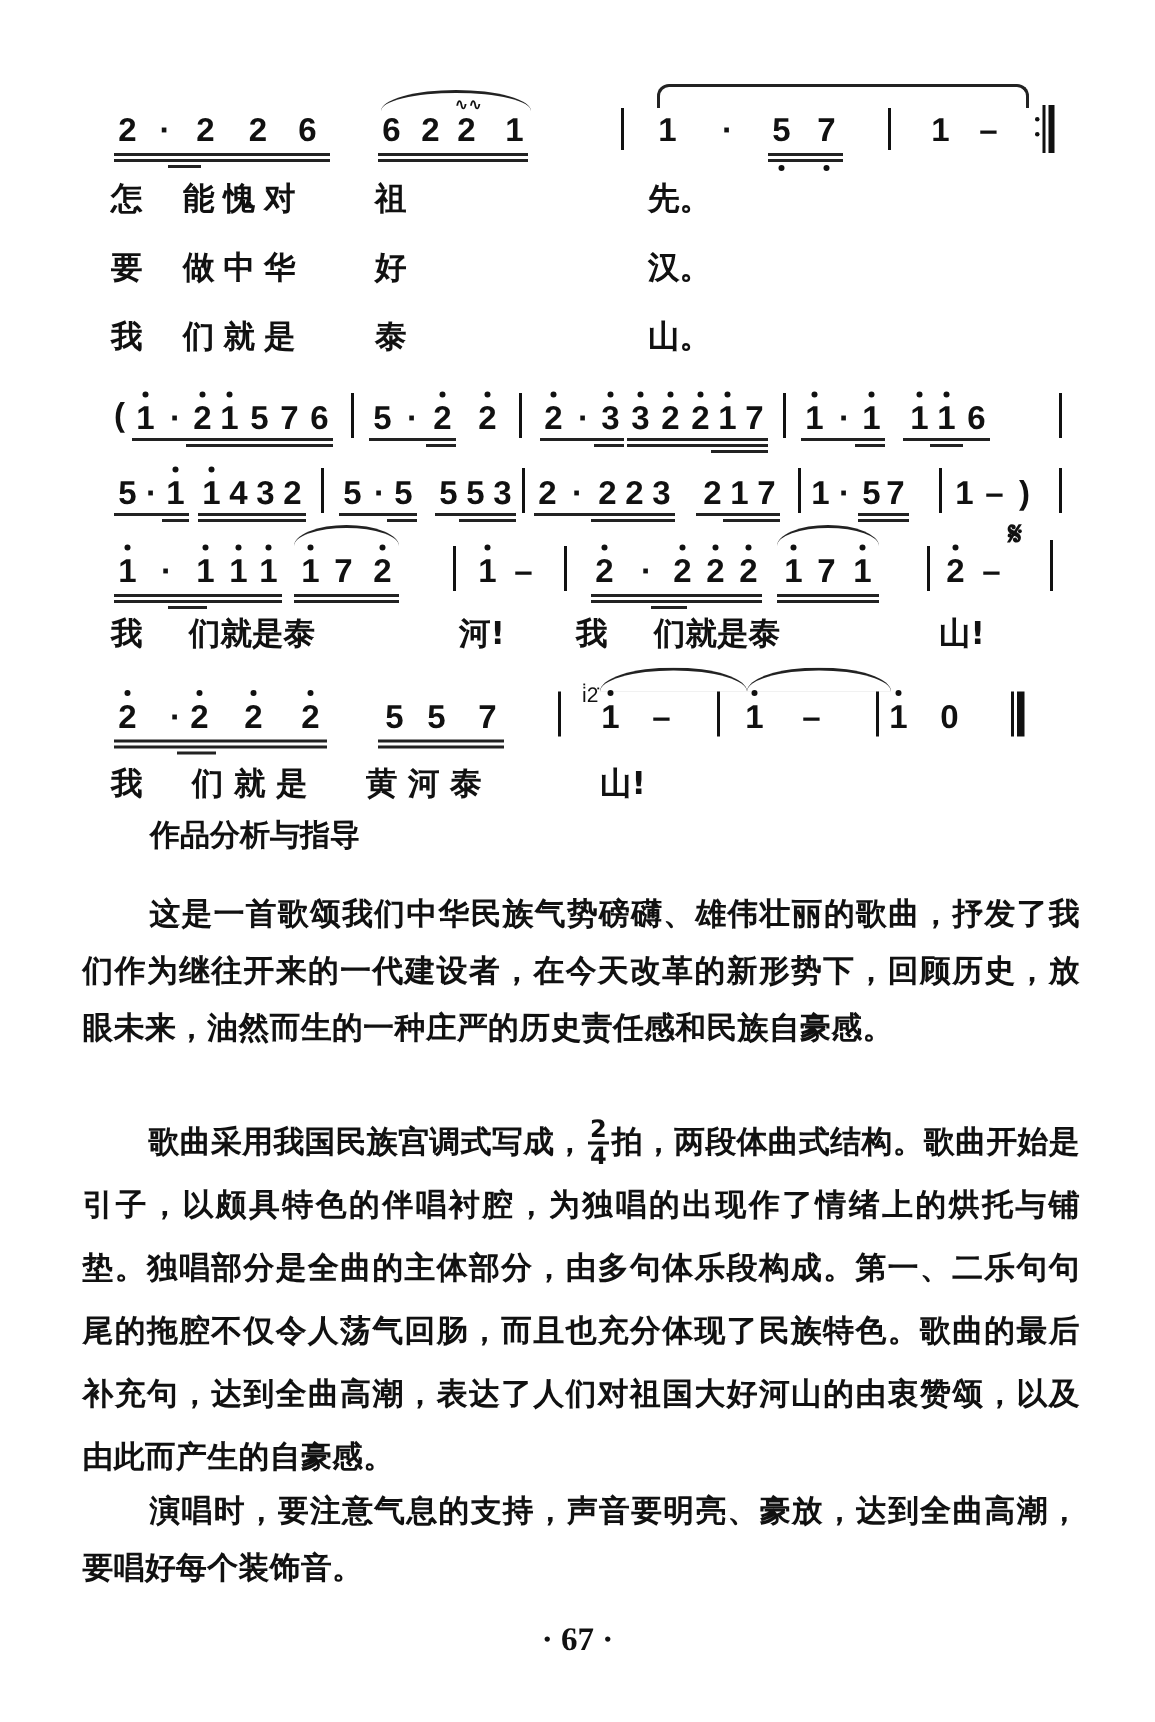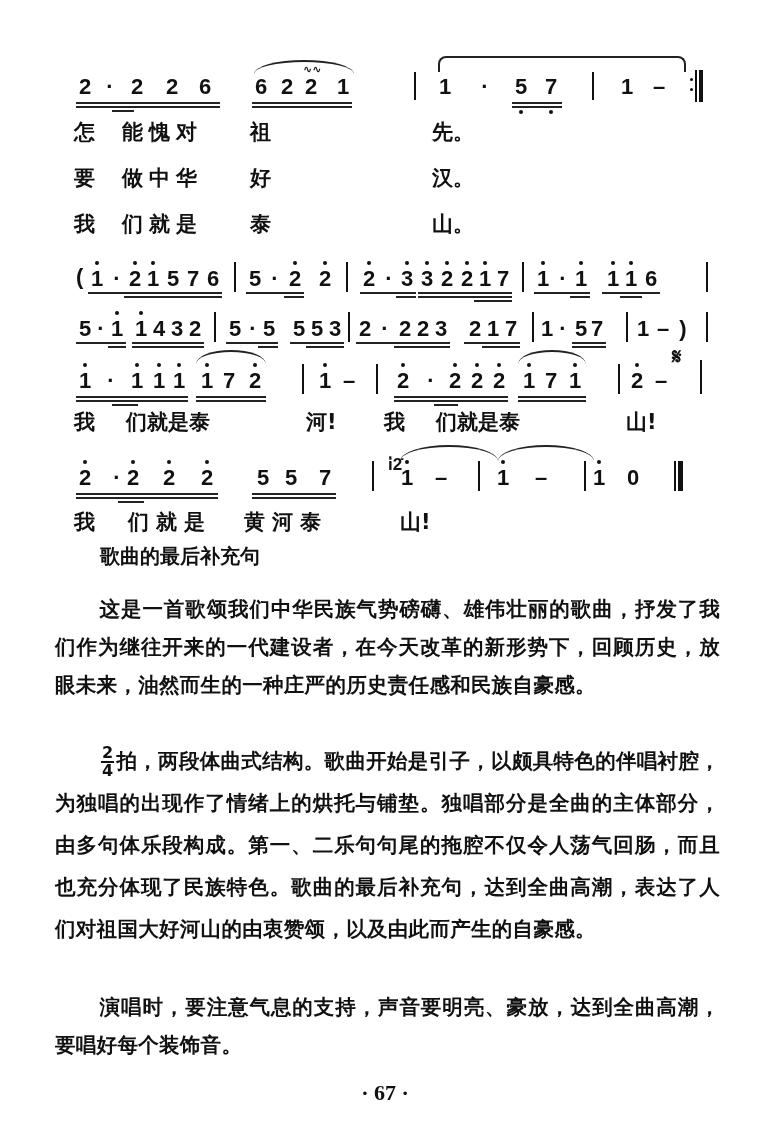--- a/index.html
+++ b/index.html
@@ -254,21 +254,21 @@
   <span class="note" style="left:256px;top:12px;">5</span>
   <span class="note" style="left:284px;top:12px;">5</span>
   <span class="note" style="left:318px;top:12px;">7</span>
   <div class="uline" style="left:76px;top:38px;width:142px;"></div>
   <div class="uline" style="left:76px;top:42px;width:142px;"></div>
   <div class="uline" style="left:118px;top:46px;width:26px;"></div>
   <div class="uline" style="left:252px;top:38px;width:84px;"></div>
   <div class="uline" style="left:252px;top:42px;width:84px;"></div>
   <div class="bar" style="left:372px;top:6px;height:30px;"></div>
 
-  <span style="position:absolute;left:388px;top:0px;font-family:'Liberation Sans',sans-serif;font-weight:bold;font-size:17px;">i̇2̇</span>
+  <span style="position:absolute;left:388px;top:0px;font-family:'Liberation Sans',sans-serif;font-weight:normal;font-size:14px;">i̇2̇</span>
   <div class="slur" style="left:400px;top:-10px;width:98px;height:16px;"></div>
   <div class="slur" style="left:498px;top:-10px;width:96px;height:16px;"></div>
   <span class="note dot-hi" style="left:400px;top:12px;">1</span>
   <span class="note" style="left:434px;top:12px;">–</span>
   <div class="bar" style="left:478px;top:6px;height:30px;"></div>
   <span class="note dot-hi" style="left:496px;top:12px;">1</span>
   <span class="note" style="left:534px;top:12px;">–</span>
   <div class="bar" style="left:584px;top:6px;height:30px;"></div>
   <span class="note dot-hi" style="left:592px;top:12px;">1</span>
   <span class="note" style="left:626px;top:12px;">0</span>
@@ -278,27 +278,27 @@
   </div>
 </div>
 
 <div>
   <span class="lyric" style="left:74px;top:508px;">我</span>
   <span class="lyric" style="left:128px;top:508px;letter-spacing:7px;">们就是</span>
   <span class="lyric" style="left:244px;top:508px;letter-spacing:7px;">黄河泰</span>
   <span class="lyric" style="left:400px;top:508px;">山!</span>
 </div>
 
-<div class="heading">歌曲的最后补充句</div>
+<div class="heading">作品分析与指导</div>
 
 <p class="para" style="top:590px;">
   <span class="indent"></span><span>这是一首歌颂我们中华民族气势磅礴、雄伟壮丽的歌曲，抒发了我们作为继往开来的一代建设者，在今天改革的新形势下，回顾历史，放眼未来，油然而生的一种庄严的历史责任感和民族自豪感。</span>
 </p>
 
 <p class="para" style="top:740px;line-height:42px;">
-  <span class="indent"></span><span class="frac"><span class="num">2</span><span>4</span></span><span>拍，两段体曲式结构。歌曲开始是引子，以颇具特色的伴唱衬腔，为独唱的出现作了情绪上的烘托与铺垫。独唱部分是全曲的主体部分，由多句体乐段构成。第一、二乐句句尾的拖腔不仅令人荡气回肠，而且也充分体现了民族特色。歌曲的最后补充句，达到全曲高潮，表达了人们对祖国大好河山的由衷赞颂，以及由此而产生的自豪感。</span>
+  <span class="indent"></span><span>歌曲采用我国民族宫调式写成，</span><span class="frac"><span class="num">2</span><span>4</span></span><span>拍，两段体曲式结构。歌曲开始是引子，以颇具特色的伴唱衬腔，为独唱的出现作了情绪上的烘托与铺垫。独唱部分是全曲的主体部分，由多句体乐段构成。第一、二乐句句尾的拖腔不仅令人荡气回肠，而且也充分体现了民族特色。歌曲的最后补充句，达到全曲高潮，表达了人们对祖国大好河山的由衷赞颂，以及由此而产生的自豪感。</span>
 </p>
 
 <p class="para" style="top:988px;">
   <span class="indent"></span><span>演唱时，要注意气息的支持，声音要明亮、豪放，达到全曲高潮，要唱好每个装饰音。</span>
 </p>
 
 <div class="pageno">· 67 ·</div>
 
 </body></html>

